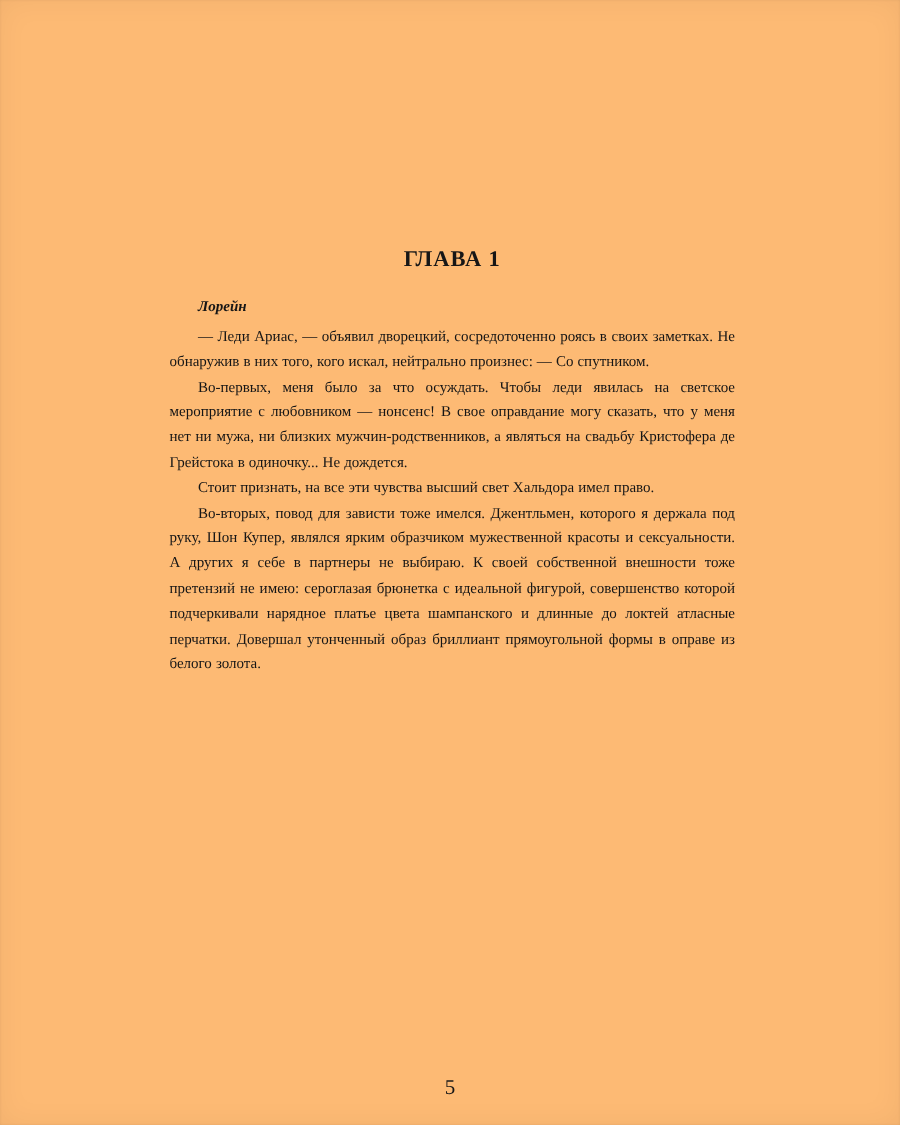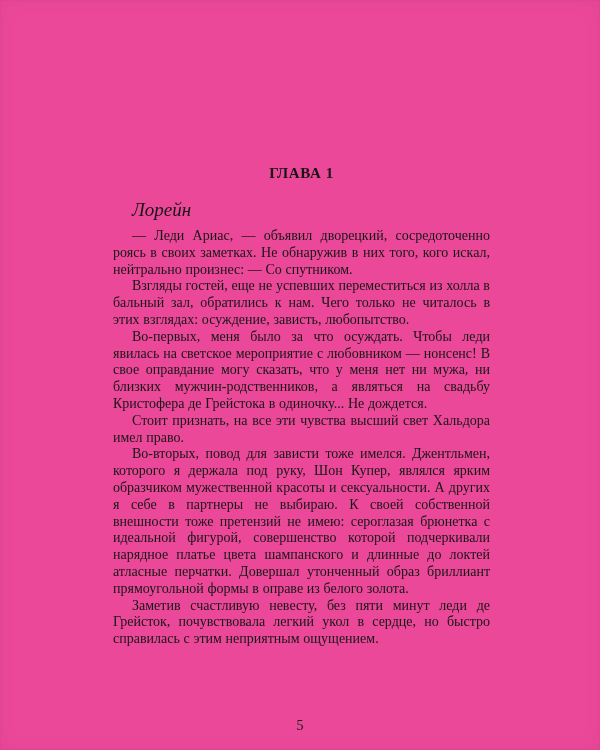--- a/index.html
+++ b/index.html
@@ -11,48 +11,48 @@
     width: 600px;
     height: 750px;
     position: relative;
     overflow: hidden;
     font-family: "Liberation Serif", serif;
     color: #161616;
   }
   .page {
     position: absolute;
     inset: 0;
-    background: #ec4899;
+    background: #fdba74;
     
     box-shadow: inset 0 0 20px rgba(0,0,0,0.05), inset 0 0 2px rgba(0,0,0,0.07);
     padding-left: 25px;
   }
   .text-col {
     position: absolute;
     left: 113px;
     top: 165px;
     width: 377px;
   }
   .chapter-title {
     margin: 0 0 17px 0;
     font-size: 15px;
     font-weight: bold;
     text-align: center;
     letter-spacing: 0.6px;
   }
   .section-title {
     margin: 0 0 7px 0;
-    font-size: 19px;
-    font-weight: normal;
+    font-size: 10px;
+    font-weight: bold;
     font-style: italic;
     text-indent: 19px;
   }
   .text-col p {
     margin: 0;
-    font-size: 14px;
+    font-size: 10px;
     line-height: 16.8px;
     text-align: justify;
     text-indent: 19px;
     word-spacing: 0.2px;
   }
   .page-number {
     position: absolute;
     left: 0;
     right: 0;
     bottom: 16px;
@@ -62,20 +62,18 @@
   }
 </style>
 </head>
 <body>
 
 <div class="page">
   <div class="text-col">
     <h1 class="chapter-title">ГЛАВА 1</h1>
     <h2 class="section-title">Лорейн</h2>
     <p>— Леди Ариас, — объявил дворецкий, сосредоточенно роясь в своих заметках. Не обнаружив в них того, кого искал, нейтрально произнес: — Со спутником.</p>
-    <p>Взгляды гостей, еще не успевших переместиться из холла в бальный зал, обратились к нам. Чего только не читалось в этих взглядах: осуждение, зависть, любопытство.</p>
     <p>Во-первых, меня было за что осуждать. Чтобы леди явилась на светское мероприятие с любовником — нонсенс! В свое оправдание могу сказать, что у меня нет ни мужа, ни близких мужчин-родственников, а являться на свадьбу Кристофера де Грейстока в одиночку... Не дождется.</p>
     <p>Стоит признать, на все эти чувства высший свет Хальдора имел право.</p>
     <p>Во-вторых, повод для зависти тоже имелся. Джентльмен, которого я держала под руку, Шон Купер, являлся ярким образчиком мужественной красоты и сексуальности. А других я себе в партнеры не выбираю. К своей собственной внешности тоже претензий не имею: сероглазая брюнетка с идеальной фигурой, совершенство которой подчеркивали нарядное платье цвета шампанского и длинные до локтей атласные перчатки. Довершал утонченный образ бриллиант прямоугольной формы в оправе из белого золота.</p>
-    <p>Заметив счастливую невесту, без пяти минут леди де Грейсток, почувствовала легкий укол в сердце, но быстро справилась с этим неприятным ощущением.</p>
   </div>
   <div class="page-number">5</div>
 </div>
 
 </body></html>

